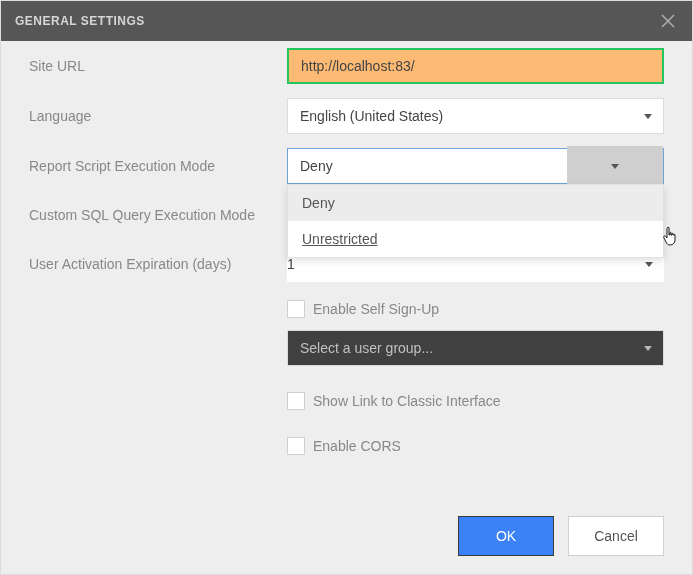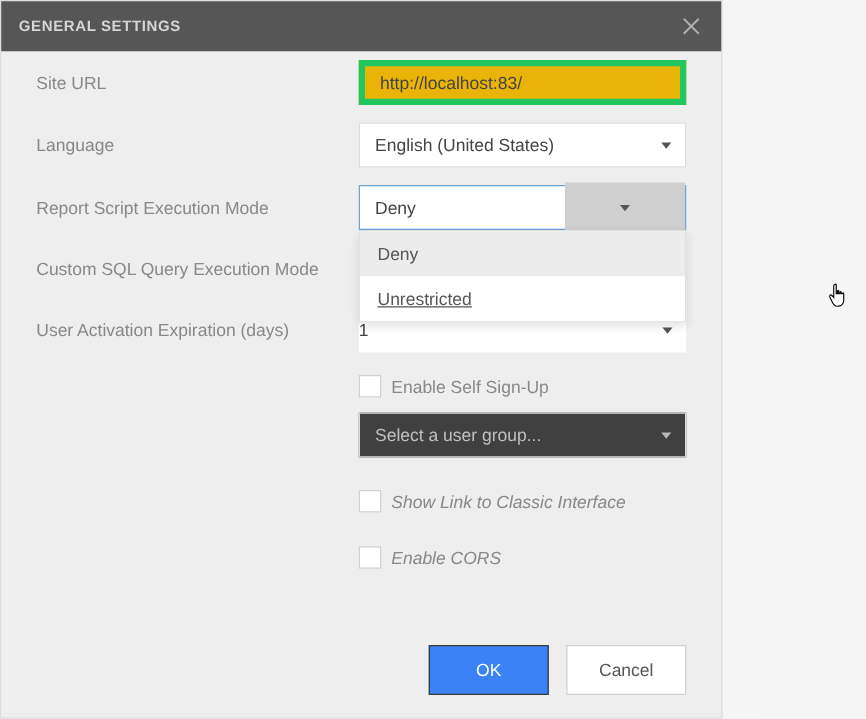--- a/index.html
+++ b/index.html
@@ -4,21 +4,21 @@
   <style>
     * { box-sizing: border-box; margin: 0; padding: 0; }
     body {
       font-family: -apple-system, BlinkMacSystemFont, "Segoe UI", Arial, sans-serif;
       background: #f5f5f5;
       width: 693px;
       height: 575px;
       overflow: hidden;
     }
     .dialog {
-      width: 578px;
+      width: 693px;
       height: 575px;
       background: #eeeeee;
       border: 1px solid #ddd;
       position: relative;
     }
     .titlebar {
       height: 40px;
       background: #565656;
       display: flex;
       align-items: center;
@@ -55,22 +55,22 @@
       color: #888888;
       font-size: 14px;
     }
     .control-col {
       flex: 1;
       position: relative;
     }
     .text-input {
       width: 100%;
       height: 36px;
-      background: #eab308;
-      border: 5px solid #22c55e;
+      background: #fdba74;
+      border: 2px solid #22c55e;
       padding: 0 12px;
       font-size: 14px;
       color: #444;
     }
     .select-box {
       width: 100%;
       height: 36px;
       background: #fff;
       border: 1px solid #dcdcdc;
       display: flex;
@@ -267,21 +267,21 @@
           <span class="select-value placeholder">Select a user group...</span>
           <span class="select-caret">
               <span class="caret-triangle" style="border-top-color:#b8b8b8;"></span>
             </span>
         </div>
       </div>
     </div>
 
     <div class="section-block" style="margin-top:26px;">
       <div class="spacer-col"></div>
-      <div style="flex:1;font-style:italic;">
+      <div style="flex:1;">
         <div class="check-row">
           <div class="checkbox"></div>
           <span class="check-label">Show Link to Classic Interface</span>
         </div>
         <div class="check-row" style="margin-top:27px;">
           <div class="checkbox"></div>
           <span class="check-label">Enable CORS</span>
         </div>
       </div>
     </div>

